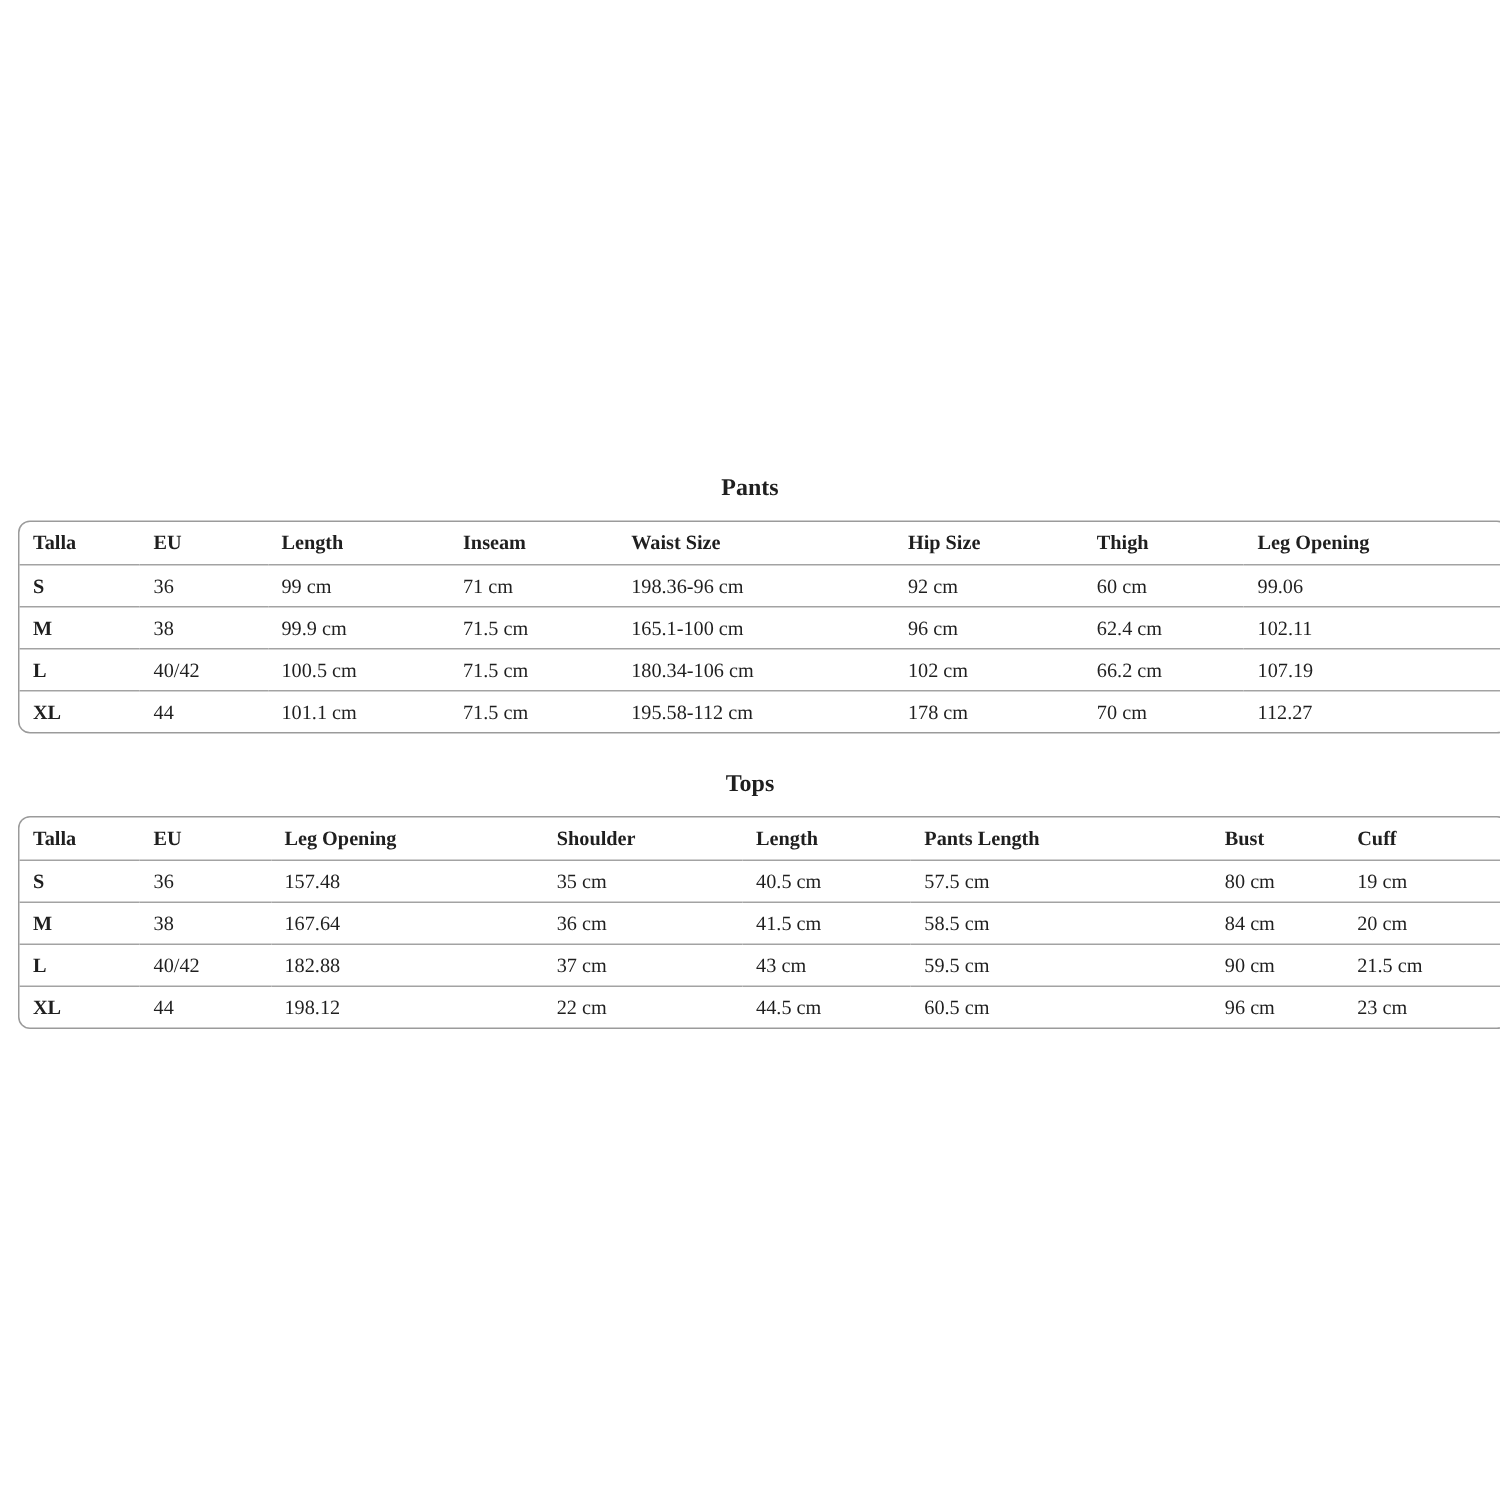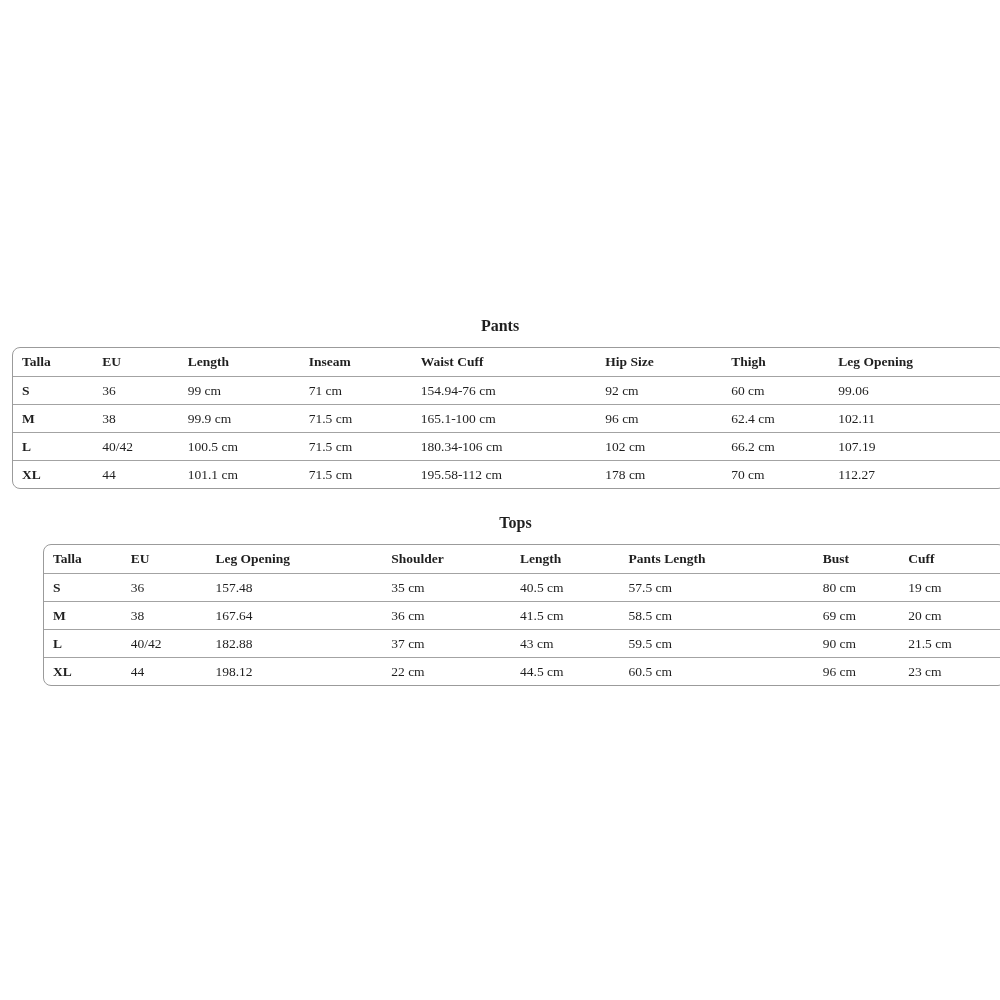--- a/index.html
+++ b/index.html
@@ -13,21 +13,21 @@
     -webkit-font-smoothing: antialiased;
   }
   .page {
     width: 1000px;
     height: 752px;
     box-sizing: border-box;
     padding-top: 316px;
     overflow: hidden;
   }
   .chart-section { margin: 0; }
-  .chart-section + .chart-section { margin-top: 24px; padding-left: 31px; }
+  .chart-section + .chart-section { margin-top: 24px; }
   .chart-title {
     text-align: center;
     font-size: 16px;
     line-height: 20px;
     font-weight: bold;
     margin: 0 0 11px 0;
   }
   table.size-table {
     width: calc(100% - 6px);
     margin: 0 12px;
@@ -69,33 +69,33 @@
           <col style="width: 12.7%;">
           <col style="width: 10.8%;">
           <col style="width: 17.7%;">
         </colgroup>
         <thead>
           <tr>
             <th>Talla</th>
             <th>EU</th>
             <th>Length</th>
             <th>Inseam</th>
-            <th>Waist Cuff</th>
+            <th>Waist Size</th>
             <th>Hip Size</th>
             <th>Thigh</th>
             <th>Leg Opening</th>
           </tr>
         </thead>
         <tbody>
           <tr>
             <td class="rowhead">S</td>
             <td>36</td>
             <td>99 cm</td>
             <td>71 cm</td>
-            <td>154.94-76 cm</td>
+            <td>198.36-96 cm</td>
             <td>92 cm</td>
             <td>60 cm</td>
             <td>99.06</td>
           </tr>
           <tr>
             <td class="rowhead">M</td>
             <td>38</td>
             <td>99.9 cm</td>
             <td>71.5 cm</td>
             <td>165.1-100 cm</td>
@@ -163,21 +163,21 @@
             <td>80 cm</td>
             <td>19 cm</td>
           </tr>
           <tr>
             <td class="rowhead">M</td>
             <td>38</td>
             <td>167.64</td>
             <td>36 cm</td>
             <td>41.5 cm</td>
             <td>58.5 cm</td>
-            <td>69 cm</td>
+            <td>84 cm</td>
             <td>20 cm</td>
           </tr>
           <tr>
             <td class="rowhead">L</td>
             <td>40/42</td>
             <td>182.88</td>
             <td>37 cm</td>
             <td>43 cm</td>
             <td>59.5 cm</td>
             <td>90 cm</td>

